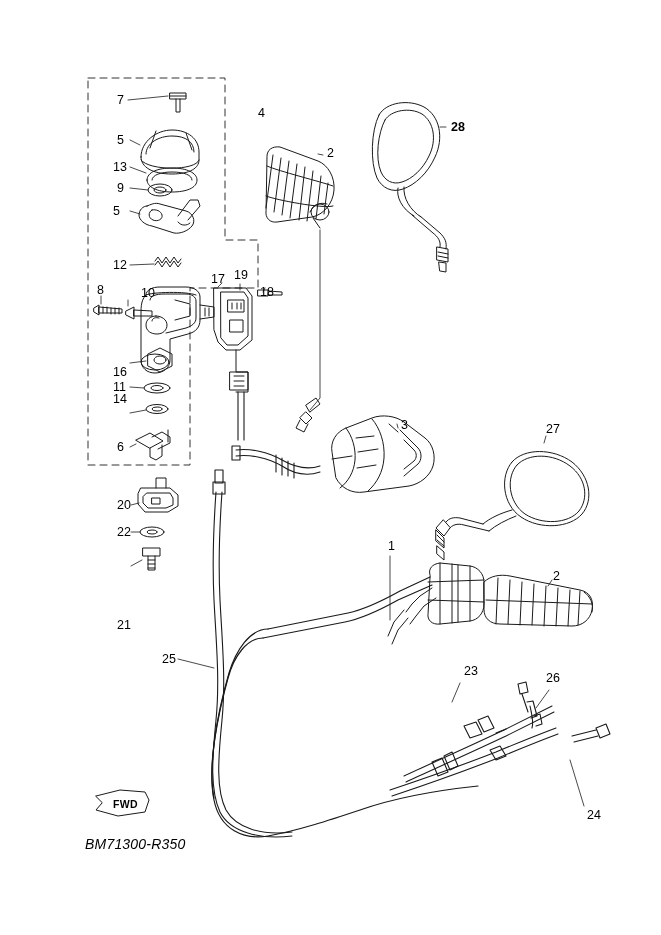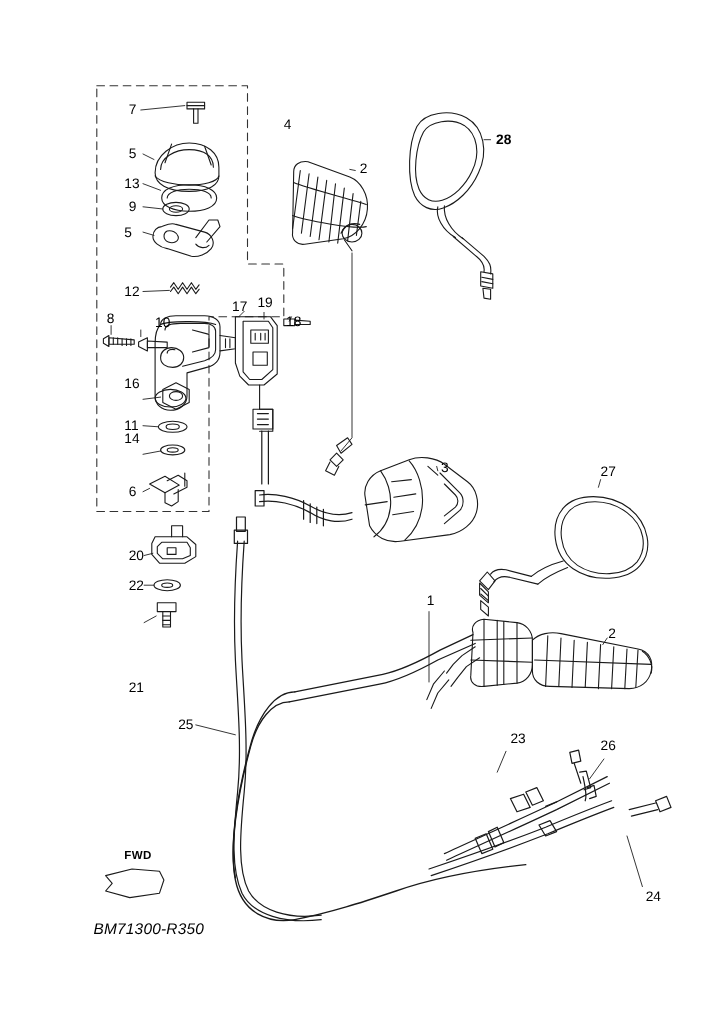--- a/index.html
+++ b/index.html
@@ -347,33 +347,33 @@
   <div class="callout" style="left:451px; top:121px;font-weight:bold;">28</div>
   <div class="callout" style="left:113px; top:161px;">13</div>
   <div class="callout" style="left:117px; top:182px;">9</div>
   <div class="callout" style="left:113px; top:205px;">5</div>
   <div class="callout" style="left:113px; top:259px;">12</div>
   <div class="callout" style="left:211px; top:273px;">17</div>
   <div class="callout" style="left:234px; top:269px;">19</div>
   <div class="callout" style="left:260px; top:273px;margin-top:13px;">18</div>
   <div class="callout" style="left:97px;  top:284px;">8</div>
   <div class="callout" style="left:121px; top:287px;margin-left:20px;">10</div>
-  <div class="callout" style="left:113px; top:343px;">16</div>
+  <div class="callout" style="left:113px; top:366px;">16</div>
   <div class="callout" style="left:113px; top:381px;">11</div>
   <div class="callout" style="left:113px; top:393px;">14</div>
   <div class="callout" style="left:401px; top:419px;">3</div>
   <div class="callout" style="left:546px; top:423px;">27</div>
   <div class="callout" style="left:117px; top:441px;">6</div>
   <div class="callout" style="left:117px; top:499px;">20</div>
   <div class="callout" style="left:117px; top:526px;">22</div>
   <div class="callout" style="left:117px; top:582px;margin-top:37px;">21</div>
   <div class="callout" style="left:388px; top:540px;">1</div>
   <div class="callout" style="left:553px; top:570px;">2</div>
   <div class="callout" style="left:162px; top:653px;">25</div>
   <div class="callout" style="left:447px; top:665px;margin-left:17px;">23</div>
   <div class="callout" style="left:546px; top:672px;">26</div>
   <div class="callout" style="left:587px; top:809px;">24</div>
 
-  <div class="fwd-label" style="left:113px; top:772px;">FWD</div>
+  <div class="fwd-label" style="left:113px; top:798px;">FWD</div>
 
   <div class="partcode" style="left:85px; top:836px;">BM71300-R350</div>
 
 </div>
 
 </body></html>

